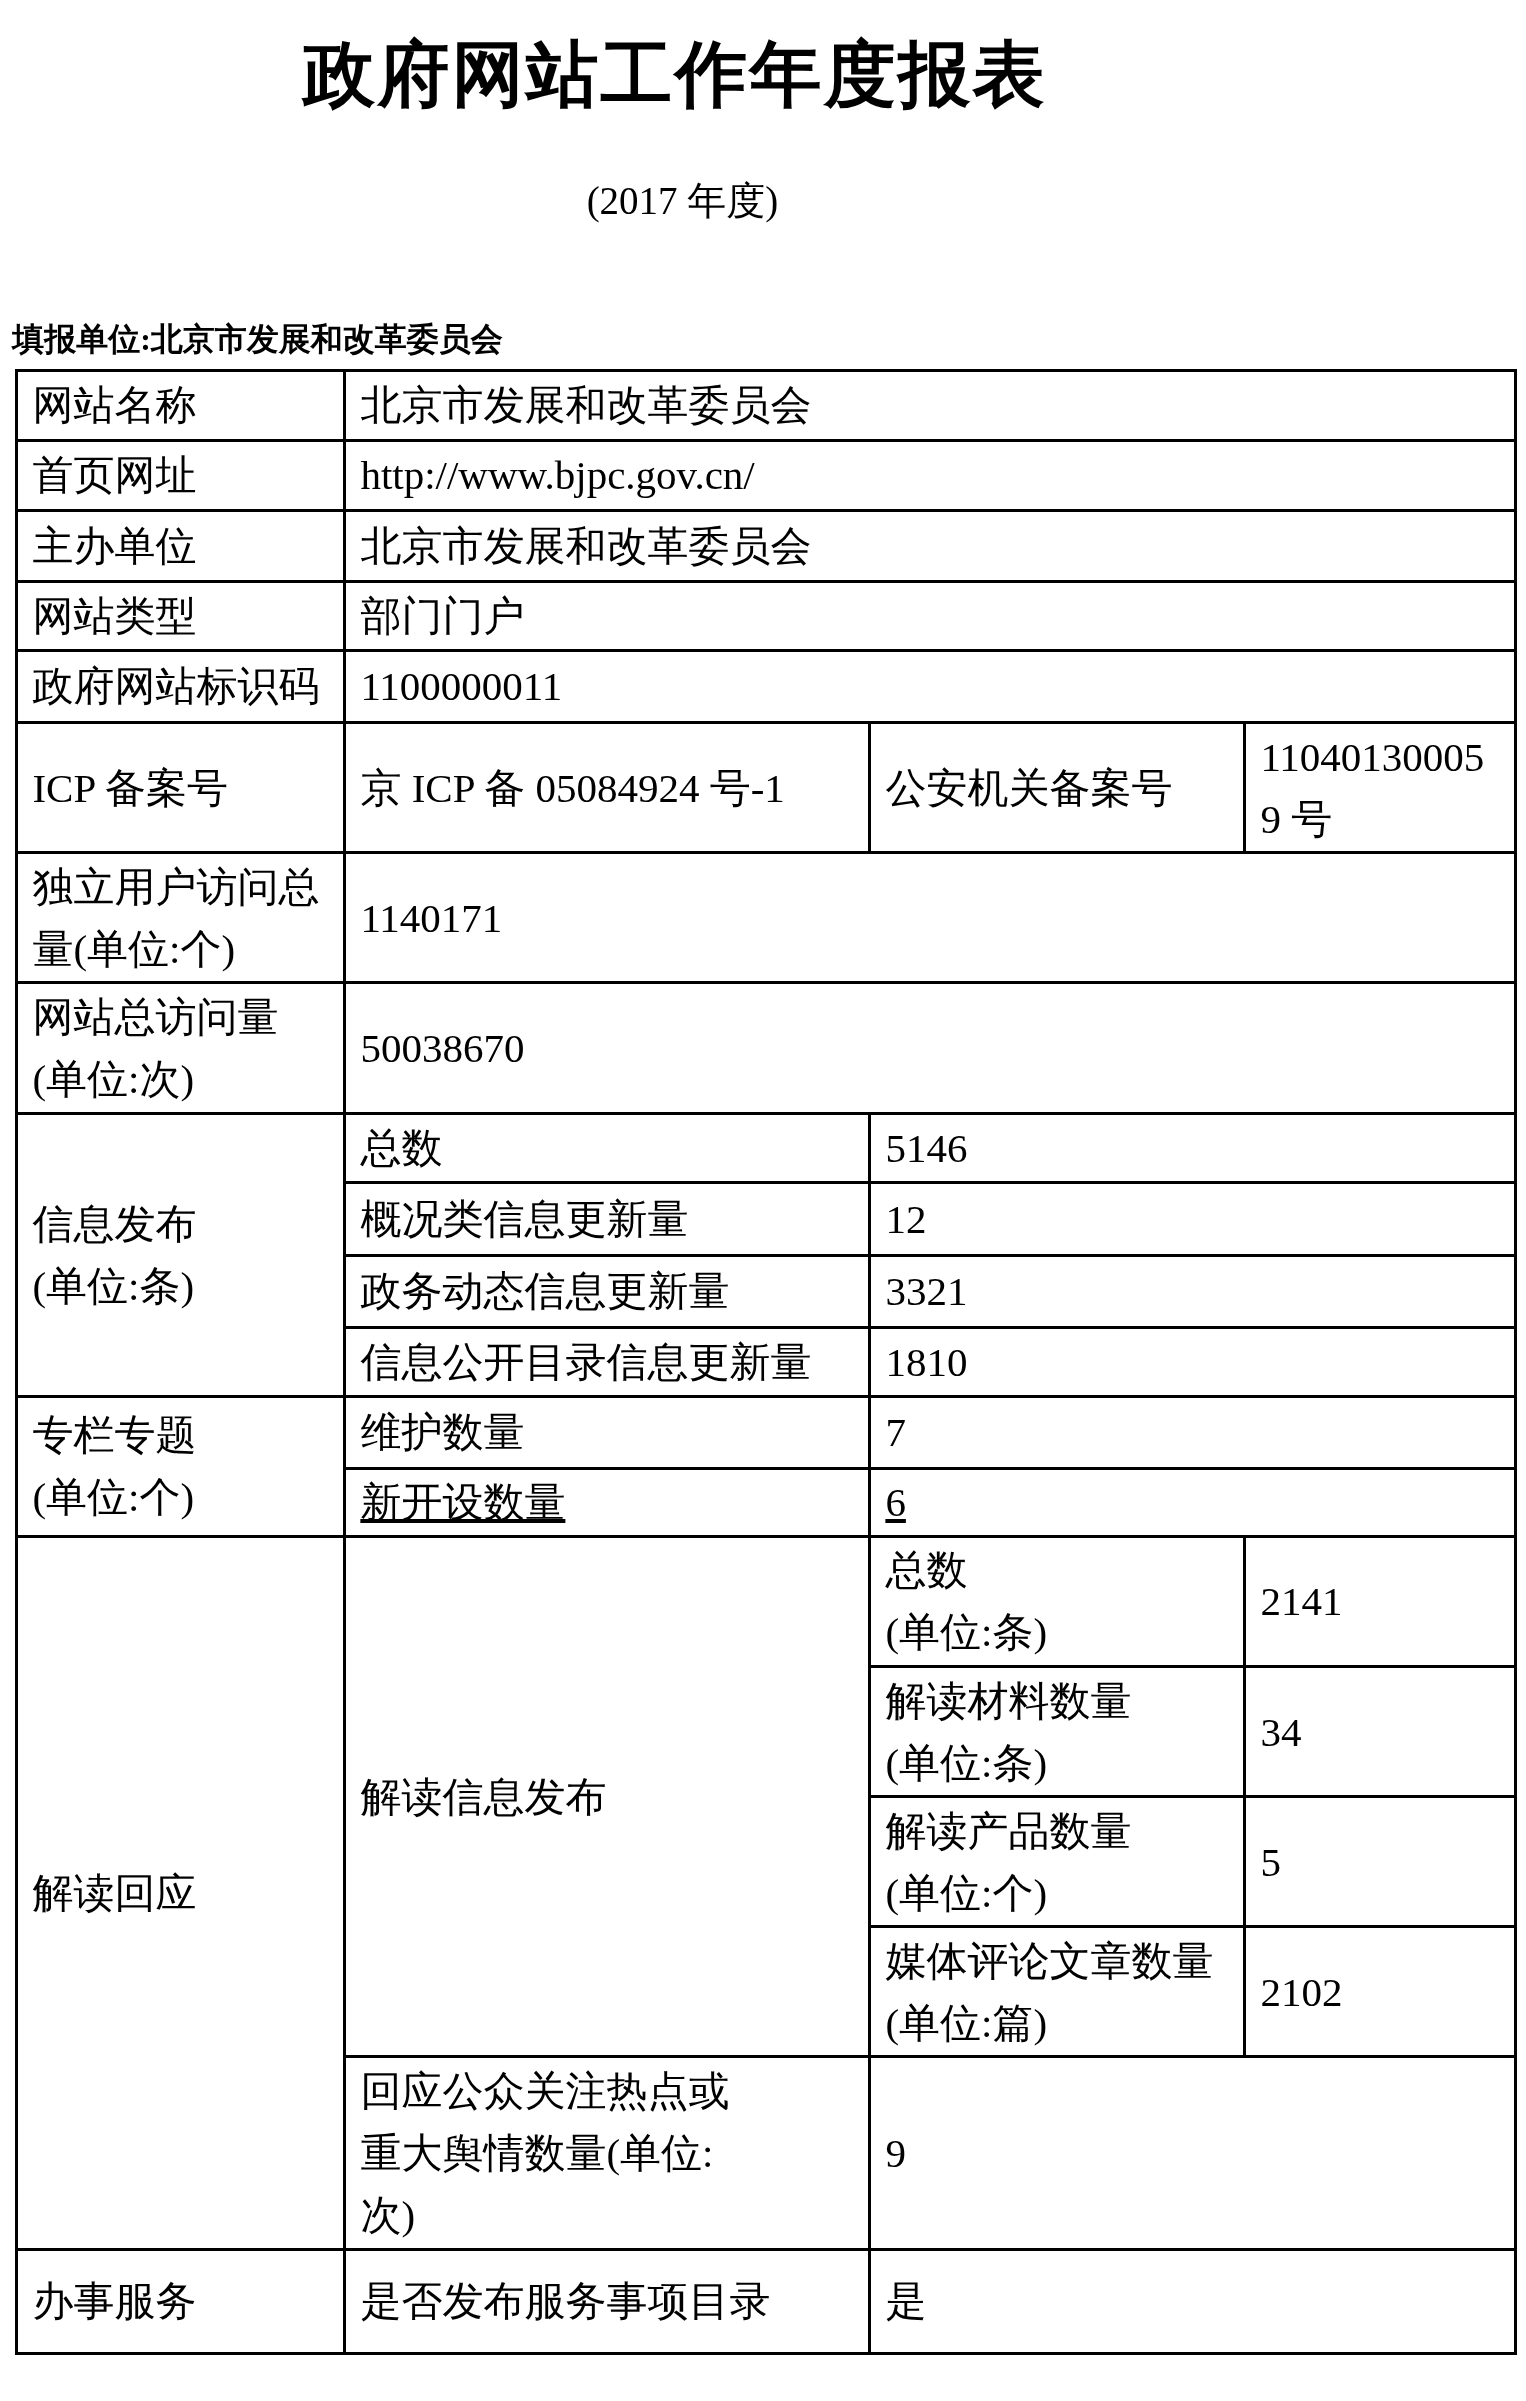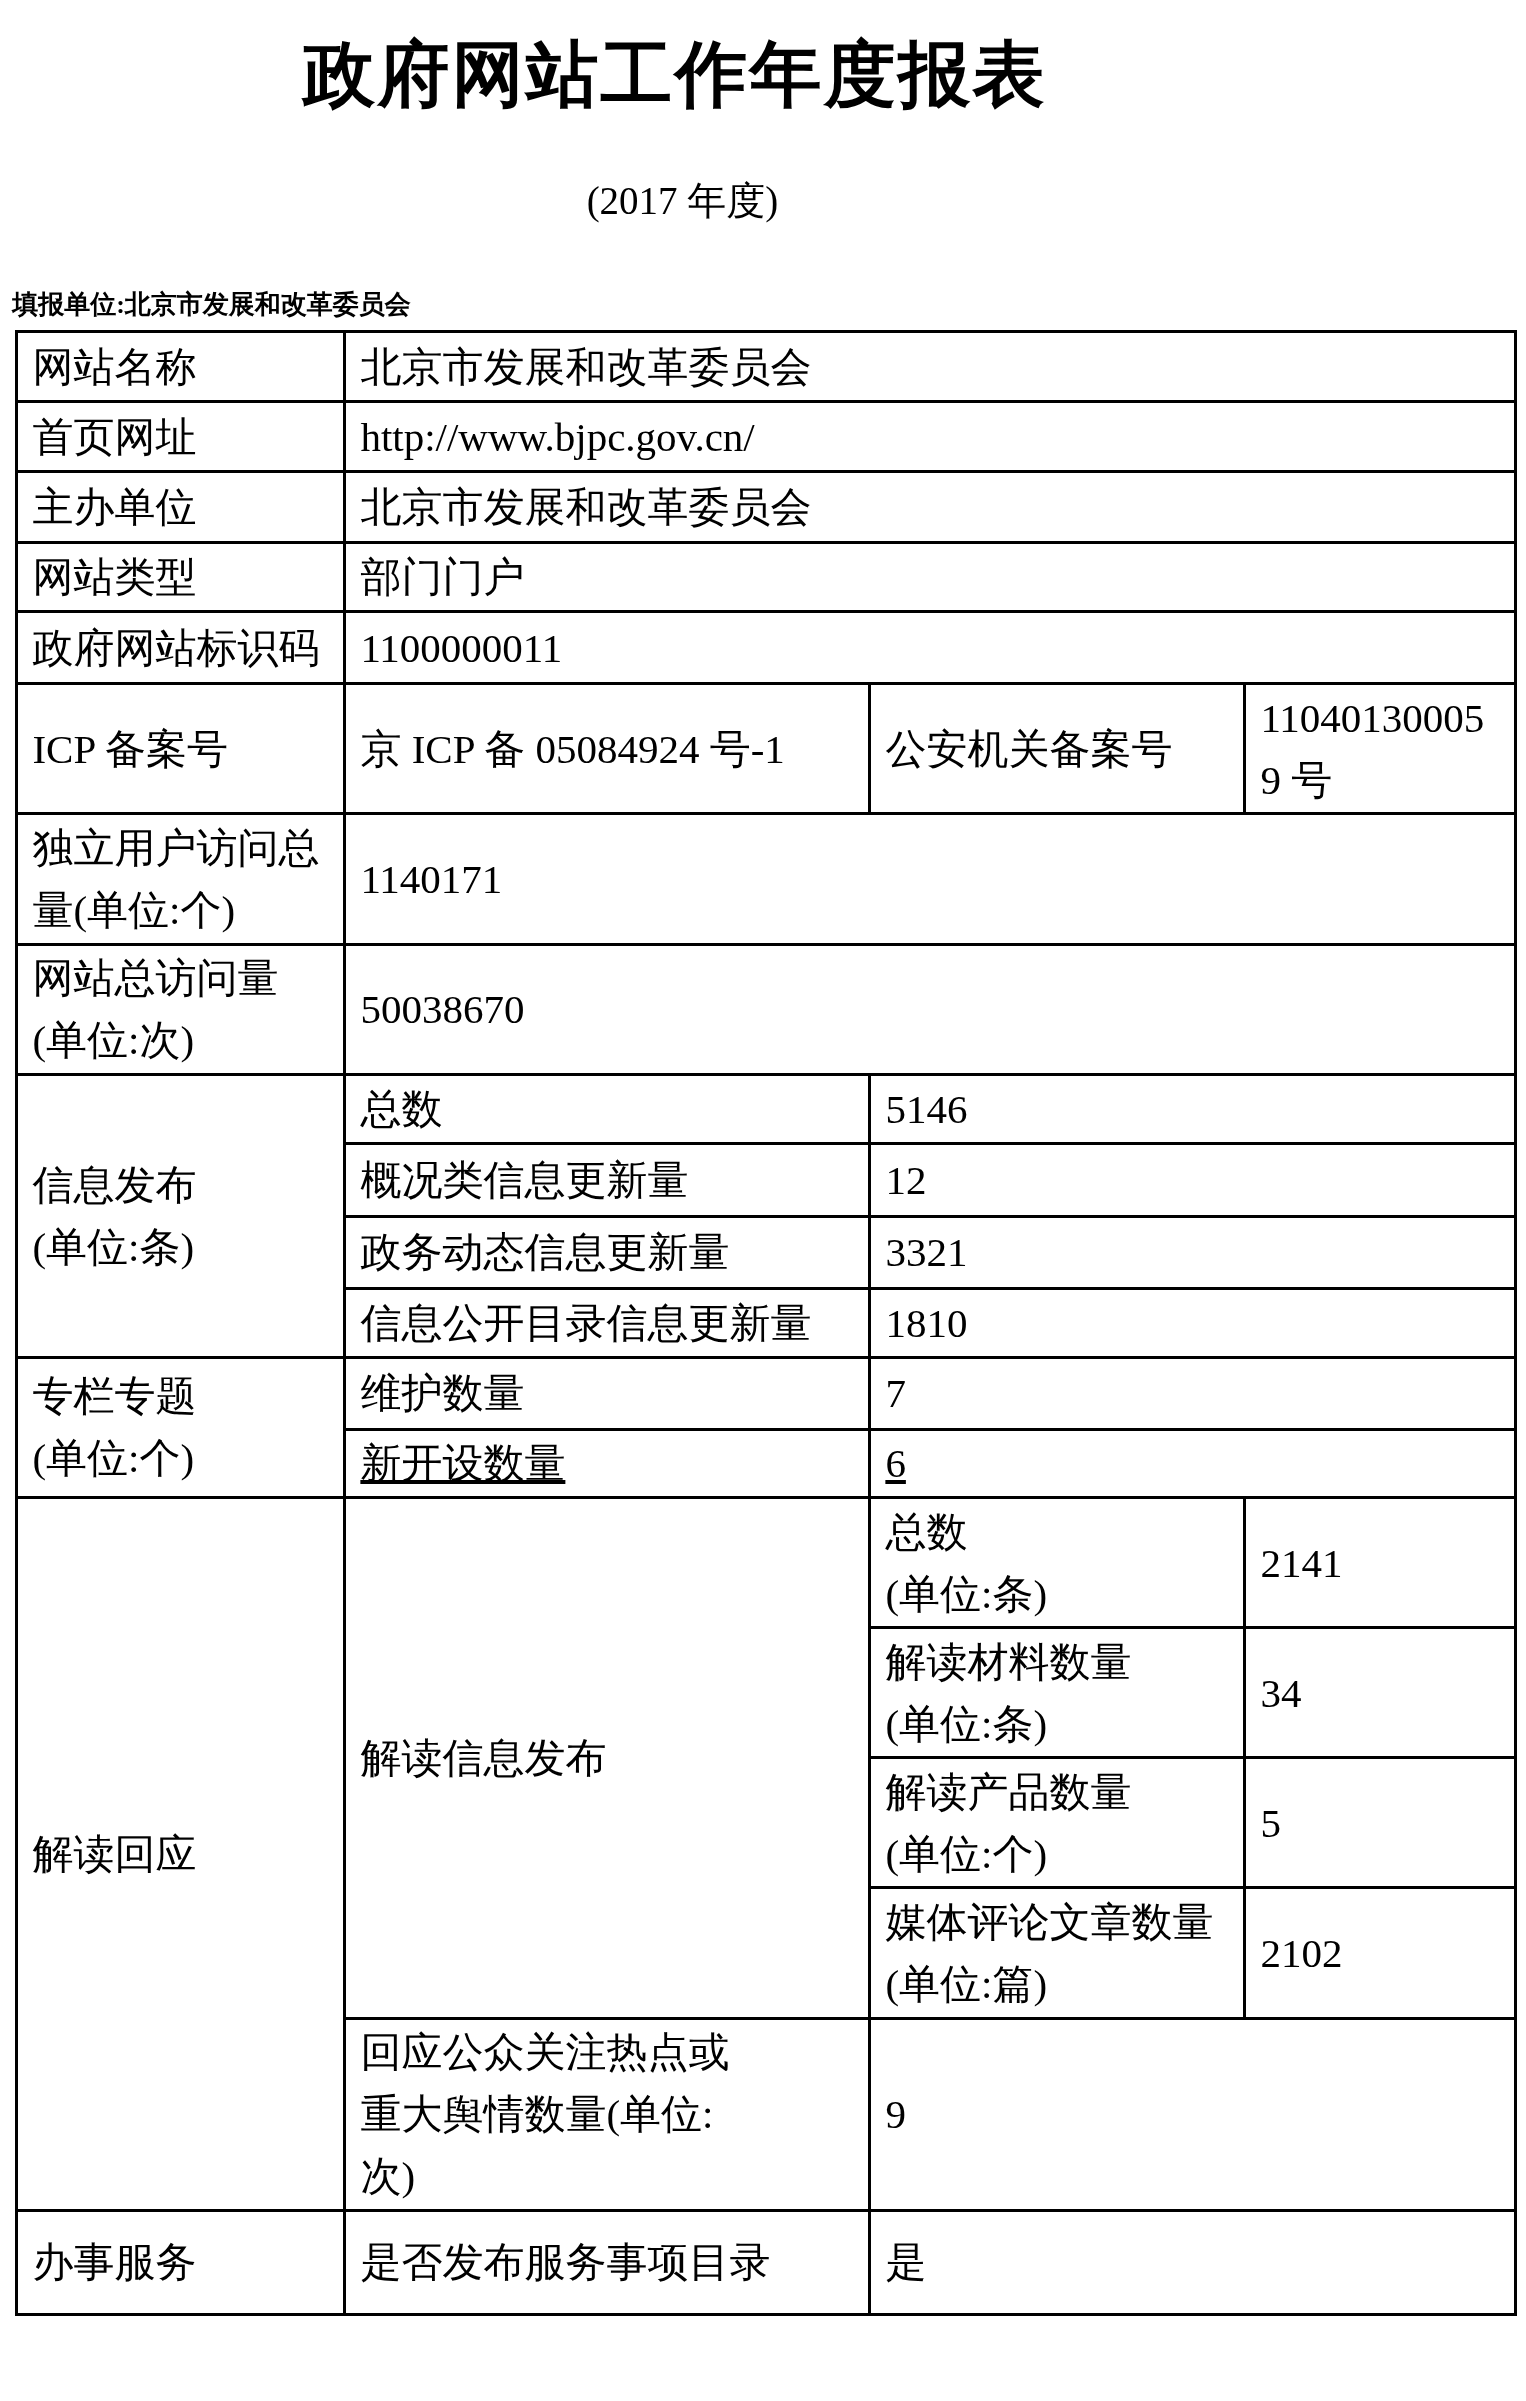--- a/index.html
+++ b/index.html
@@ -21,23 +21,23 @@
     line-height: 1.3;
   }
   .doc-subtitle {
     margin-top: 51px;
     text-align: center;
     font-size: 39px;
     line-height: 1.4;
     padding-left: 15px;
   }
   .reporting-unit {
-    margin-top: 60px;
+    margin-top: 91px;
     margin-left: 12.2px;
-    font-size: 26px;
+    font-size: 32px;
     font-weight: bold;
     line-height: 1.3;
   }
 
   table.report {
     margin-top: 8.2px;
     margin-left: 14.7px;
     width: 1500px;
     border-collapse: collapse;
     table-layout: fixed;

